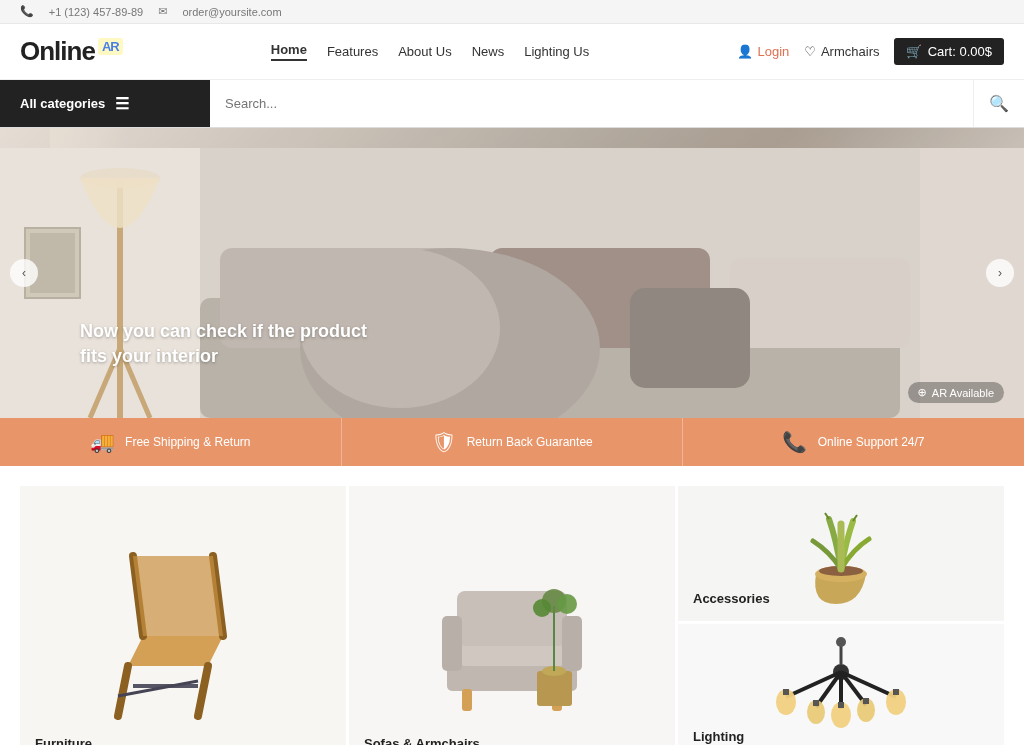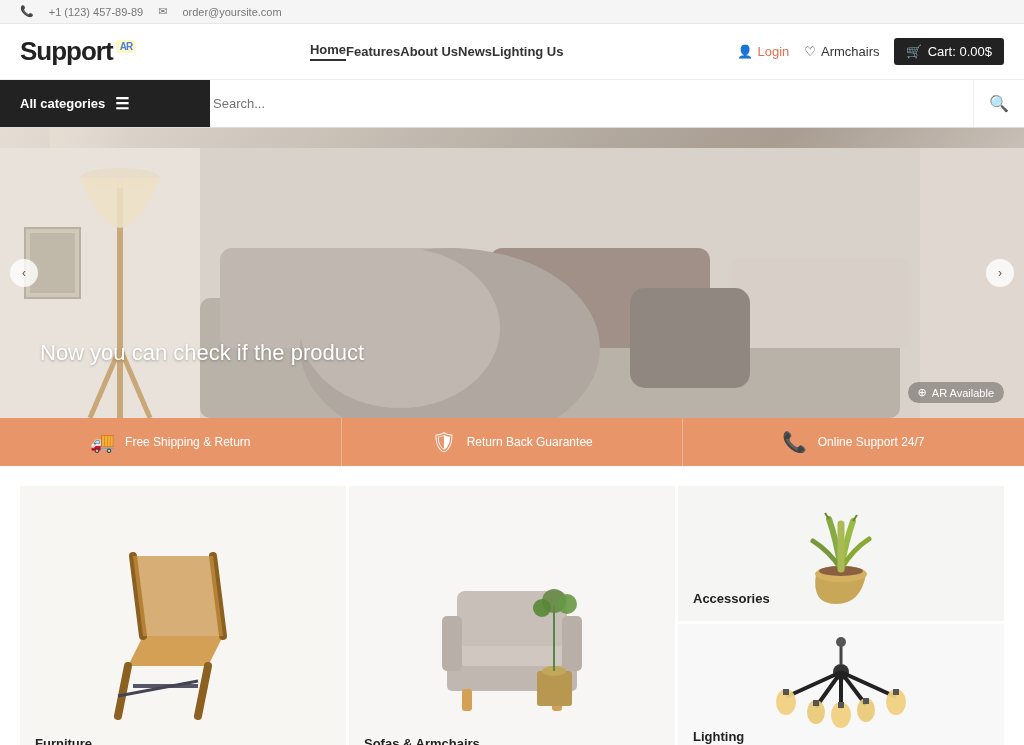--- a/index.html
+++ b/index.html
@@ -31,33 +31,33 @@
       display: flex;
       align-items: center;
       font-size: 26px;
       font-weight: bold;
       color: #222;
       letter-spacing: -1px;
     }
     .logo-badge {
       background: #fef9c3;
       color: #4a7fe5;
-      font-size: 10px;
+      font-size: 13px;
       font-weight: bold;
       padding: 1px 4px;
       border-radius: 3px;
       margin-left: 3px;
       margin-top: -10px;
     }
-    nav { display: flex; align-items: center; }
+    nav { display: flex; gap: 20px; align-items: center; }
     nav a {
       text-decoration: none;
       color: #333;
       font-size: 13px;
-      font-weight: 700;
+      font-weight: 400;
     }
     nav a.active {
       font-weight: 700;
       border-bottom: 2px solid #333;
       padding-bottom: 2px;
     }
     .header-actions { display: flex; gap: 15px; align-items: center; }
     .header-actions .login-btn {
       color: #e07050;
       display: flex;
@@ -99,21 +99,21 @@
       align-items: center;
       gap: 10px;
       min-width: 210px;
       cursor: pointer;
     }
     .hamburger { font-size: 16px; }
     .search-bar {
       flex: 1;
       display: flex;
       align-items: center;
-      padding: 0 3px;
+      padding: 0 15px;
       border: none;
       background: #fff;
     }
     .search-bar input {
       border: none;
       outline: none;
       width: 100%;
       font-size: 13px;
       color: #aaa;
     }
@@ -180,24 +180,25 @@
     .hero-nav-left { left: 10px; }
     .hero-nav-right { right: 10px; }
     .hero-text {
       position: absolute;
       bottom: 50px;
       left: 40px;
       color: #fff;
       z-index: 10;
     }
     .hero-text h1 {
-      font-size: 22px;
-      font-weight: 400;
+      font-size: 18px;
+      font-weight: 700;
       line-height: 1.35;
       text-shadow: 0 1px 3px rgba(0,0,0,0.3);
+      margin-left: 40px;
     }
     .ar-badge {
       position: absolute;
       bottom: 15px;
       right: 20px;
       display: flex;
       align-items: center;
       gap: 5px;
       font-size: 11px;
       color: #fff;
@@ -297,21 +298,21 @@
   <div class="top-bar-left">
     <span>📞</span>
     <span>+1 (123) 457-89-89</span>
     <span>✉</span>
     <span>order@yoursite.com</span>
   </div>
 </div>
 
 <div class="header">
   <div class="logo">
-    <span>Support</span>
+    <span>Online</span>
     <span class="logo-badge">AR</span>
   </div>
   <nav>
     <a href="#" class="active">Home</a>
     <a href="#">Features</a>
     <a href="#">About Us</a>
     <a href="#">News</a>
     <a href="#">Lighting Us</a>
   </nav>
   <div class="header-actions">
@@ -389,20 +390,21 @@
 
   <div class="hero-nav-left">
     <span>‹</span>
   </div>
   <div class="hero-nav-right">
     <span>›</span>
   </div>
   <div class="hero-text">
     <h1>
       <span>Now you can check if the product</span><br>
+      <span>fits your interior</span>
     </h1>
   </div>
   <div class="ar-badge">
     <span>⊕</span>
     <span>AR Available</span>
   </div>
 </div>
 
 <div class="benefits-bar">
   <div class="benefit-item">

